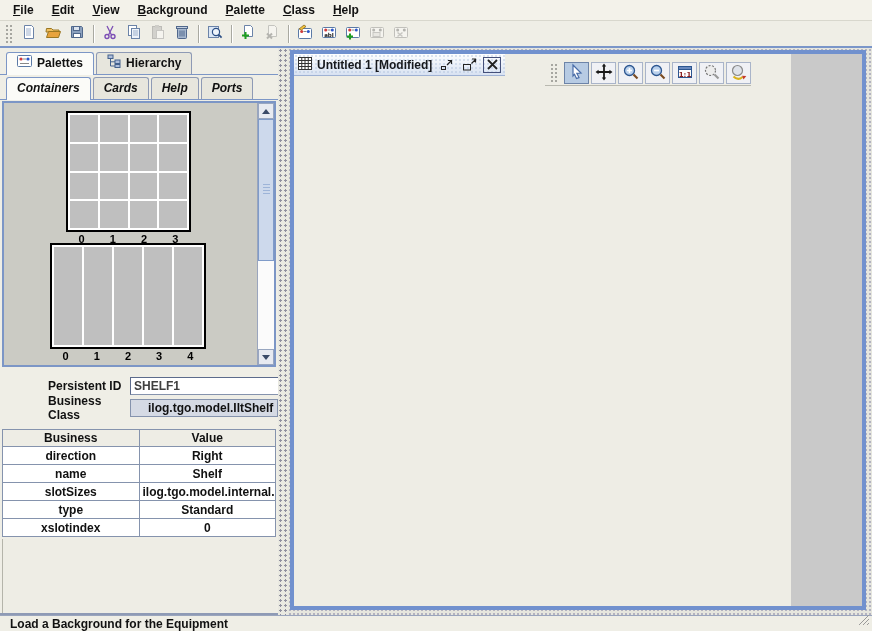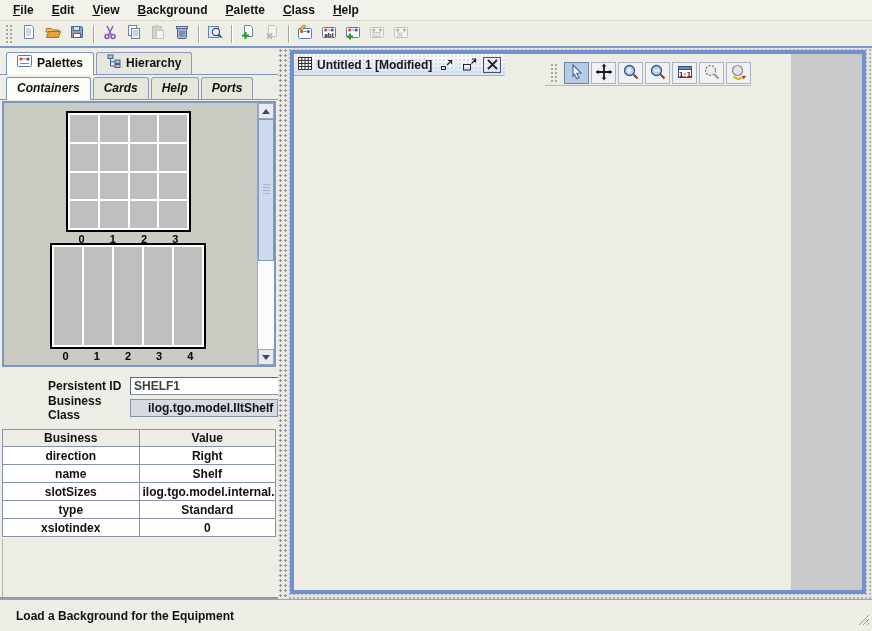--- a/index.html
+++ b/index.html
@@ -121,21 +121,21 @@
   .shelf { position:absolute; left:199px; top:163px; width:124px; }
   .shelf-grid-wrap { position:relative; width:124px; height:120px; }
   .shelf-grid-wrap .slot-grid { width:124px; height:120px; box-shadow:0 0 0 2px #ffffff; }
   .handle { position:absolute; width:7px; height:7px; background:#000; }
   .h-tl{left:-6px;top:-6px} .h-tm{left:calc(50% - 3.5px);top:-6px} .h-tr{right:-6px;top:-6px}
   .h-ml{left:-6px;top:calc(50% - 3.5px)} .h-mr{right:-6px;top:calc(50% - 3.5px)}
   .h-bl{left:-6px;bottom:-6px} .h-bm{left:calc(50% - 3.5px);bottom:-6px} .h-br{right:-6px;bottom:-6px}
   .shelf .labels-row { margin-top:6px; }
 
   
-  .statusbar { height:32px; flex:0 0 auto; display:flex; align-items:center; padding:0 16px;
+  .statusbar { height:16px; flex:0 0 auto; display:flex; align-items:center; padding:0 10px;
                background:#efeee6; border-top:1px solid #9aa5bd; position:relative; }
   .resize-grip { position:absolute; right:2px; bottom:2px; }
 </style>
 </head>
 <body>
 
 <div class="app">
 
   <div class="menubar">
     <span class="menu-item">File</span>

